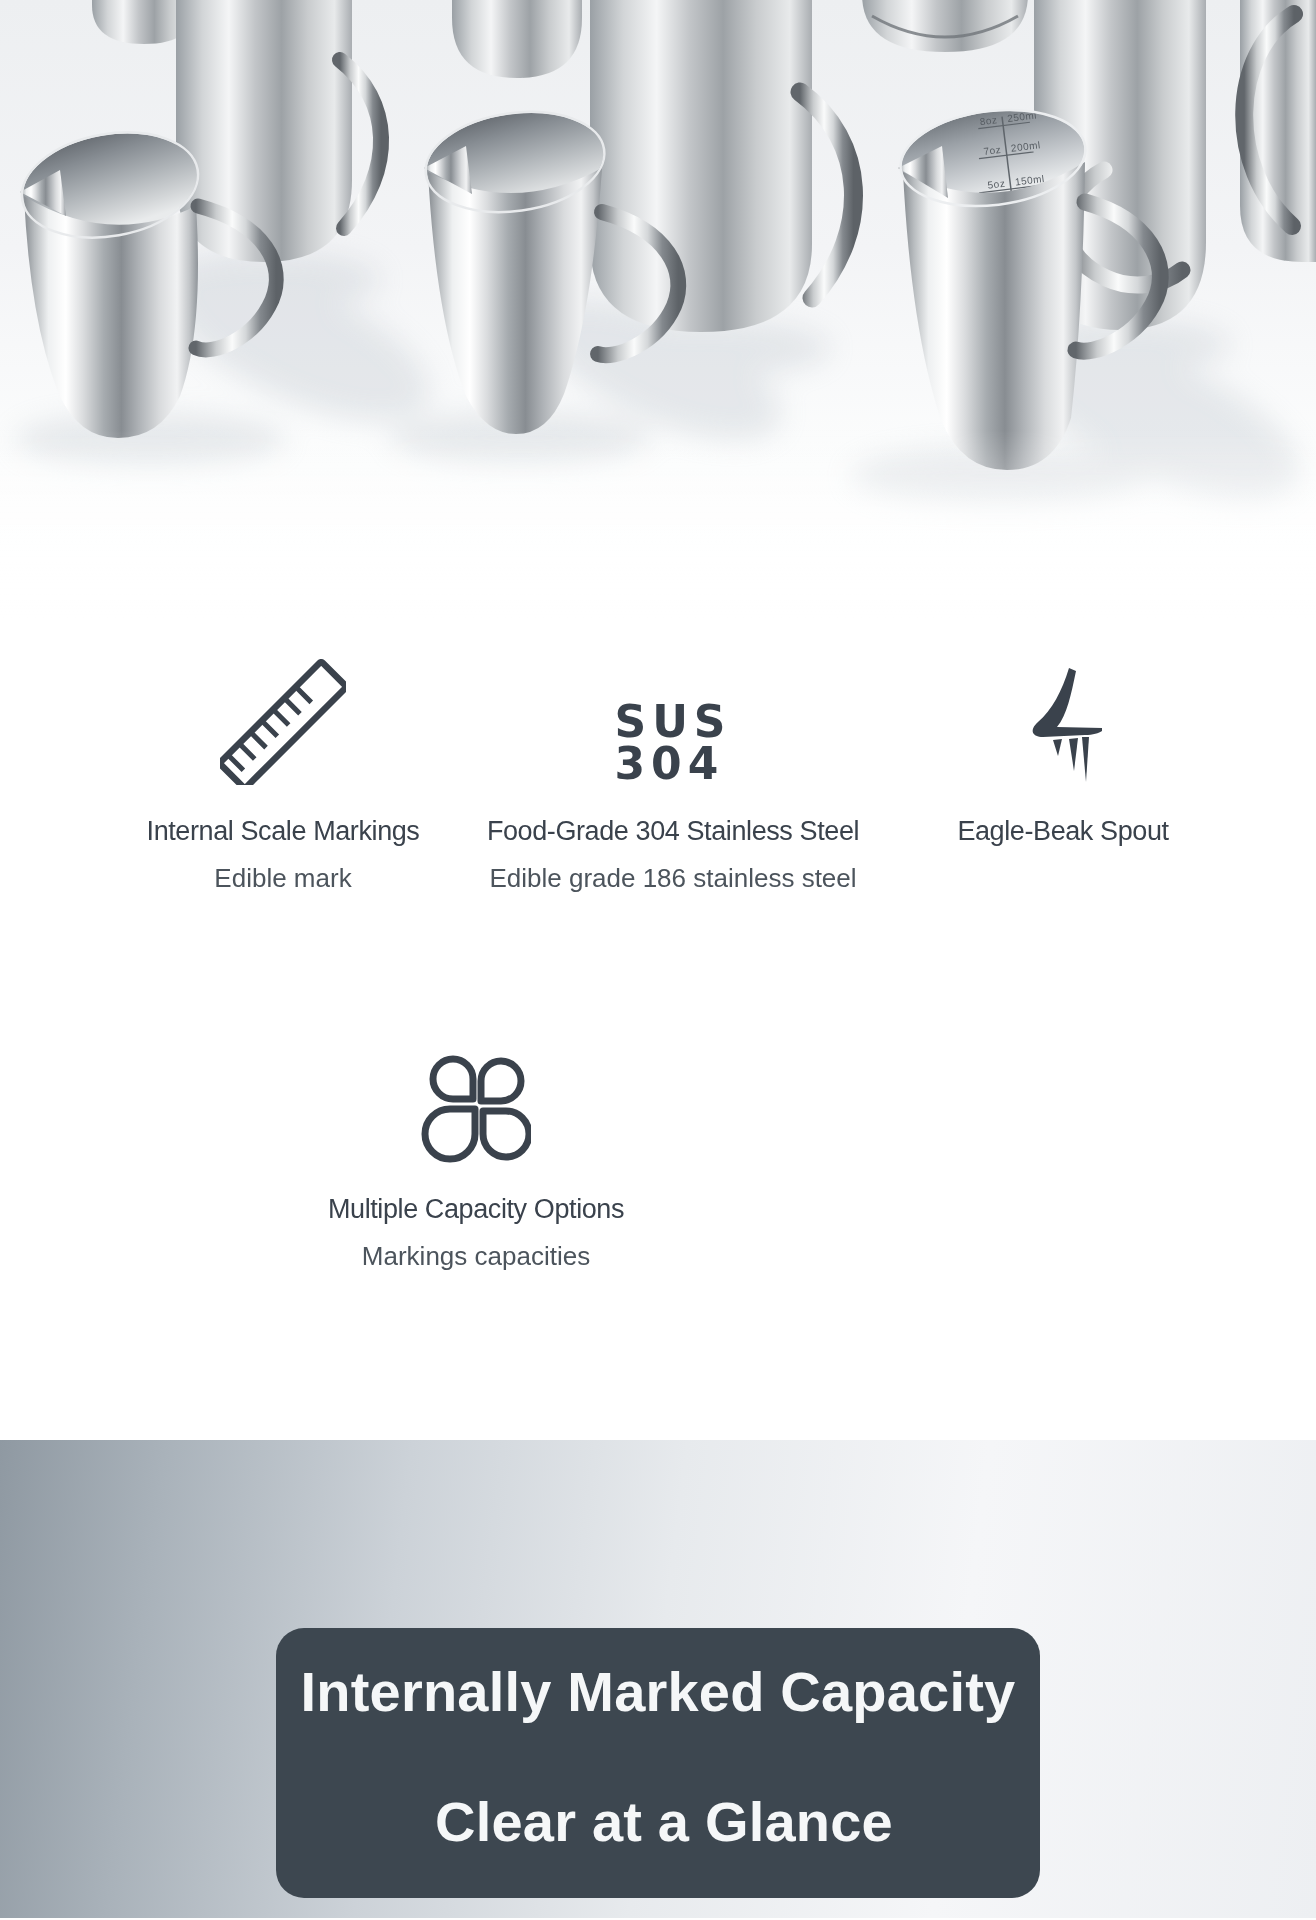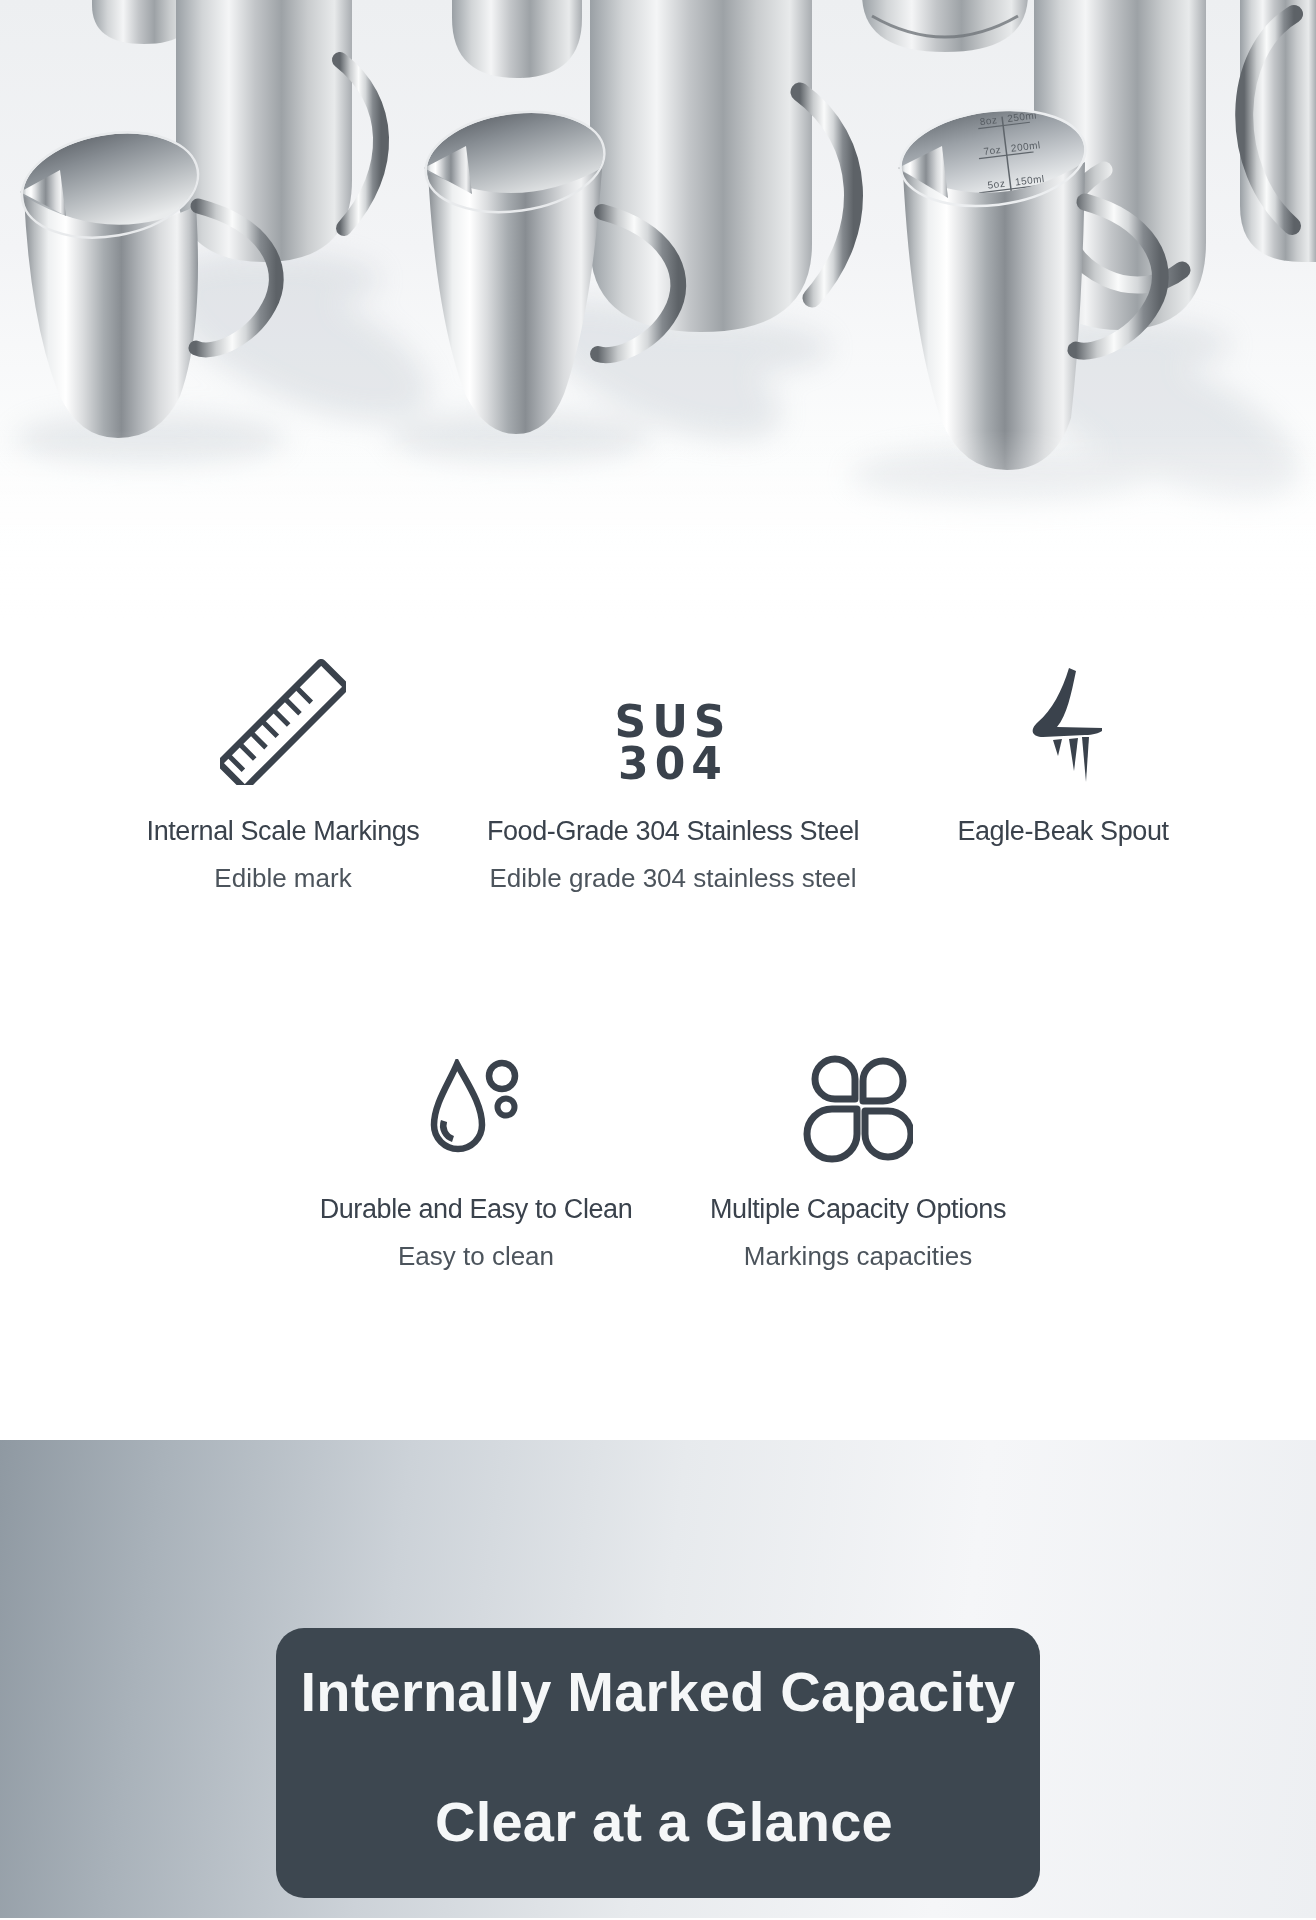--- a/index.html
+++ b/index.html
@@ -12,21 +12,21 @@
   
   .features-row1{margin:40px 0 0 88px;display:grid;grid-template-columns:390px 390px 390px;}
   .features-row2{margin:155px 0 0 285px;display:grid;grid-template-columns:382px 382px;}
   .feature{text-align:center;}
   .icon-box{height:125px;display:flex;align-items:flex-end;justify-content:center;}
   .icon-box2{height:115px;display:flex;align-items:flex-end;justify-content:center;}
   .f-title{margin-top:30px;font-size:27px;line-height:32px;font-weight:400;color:#3a424c;letter-spacing:-0.4px;}
   .f-sub{margin-top:16px;font-size:26px;line-height:30px;font-weight:400;color:#4c545c;}
   .sus-badge{
     font-family:"DejaVu Sans",sans-serif;font-weight:800;font-size:44px;line-height:42px;
-    letter-spacing:6px;color:#3a424c;text-align:center;
+    letter-spacing:6px;color:#3a424c;text-align:left;
   }
   
   .bottom-band{
     margin-top:169px;height:478px;box-sizing:border-box;padding-top:188px;
     background:linear-gradient(97deg,#8f99a2 0%,#a9b2ba 12%,#ccd2d8 30%,#e7eaed 50%,#f5f6f8 72%,#edeff2 100%);
   }
   .banner{
     width:764px;height:270px;margin:0 auto;background:#3d4750;border-radius:28px;
     box-sizing:border-box;padding-top:36px;text-align:center;color:#f5f7f8;
   }
@@ -180,53 +180,39 @@
   </div>
 
   <div class="feature">
     <div class="icon-box">
       <div class="sus-badge">
         <div>SUS</div>
         <div>304</div>
       </div>
     </div>
     <div class="f-title">Food-Grade 304 Stainless Steel</div>
-    <div class="f-sub">Edible grade 304 stainless steel</div>
+    <div class="f-sub">Edible grade 186 stainless steel</div>
   </div>
 
   <div class="feature">
     <div class="icon-box">
       <svg width="80" height="120" viewBox="0 0 80 120">
         <g fill="#3a424c">
           <path d="M46,3 C39,26 29,45 15,57 C6,65 9,72 20,72 L62,70 C70,70 76,68 79,66 L79,63 L34,62 C44,50 48,30 53,6 Z"></path>
           <path d="M30,75 L39,74 L35,91 Z"></path>
           <path d="M46,74 L55,73 L51,106 Z"></path>
           <path d="M59,72 L66,72 L63,117 Z"></path>
         </g>
       </svg>
     </div>
     <div class="f-title">Eagle-Beak Spout</div>
   </div>
 </div>
 
 <div class="features-row2">
-  <div class="feature">
-    <div class="icon-box2">
-      <svg width="100" height="104" viewBox="0 0 100 104">
-        <g fill="none" stroke="#3a424c">
-          <path stroke-width="6.5" d="M31,5 C23,24 8,45 8,66 a24,24 0 0 0 48,0 C56,45 41,24 31,5 Z"></path>
-          <path stroke-width="6.5" d="M18,62 a14,14 0 0 0 9,18"></path>
-          <circle stroke-width="6.5" cx="76" cy="17" r="13"></circle>
-          <circle stroke-width="6" cx="80" cy="48" r="8.5"></circle>
-        </g>
-      </svg>
-    </div>
-    <div class="f-title">Durable and Easy to Clean</div>
-    <div class="f-sub">Easy to clean</div>
-  </div>
 
   <div class="feature">
     <div class="icon-box2">
       <svg width="110" height="110" viewBox="0 0 110 110">
         <g fill="none" stroke="#3a424c" stroke-width="7" stroke-linejoin="round">
           <path d="M12,26 A20,20 0 0 1 32,6 A20,20 0 0 1 52,26 L52,46 L32,46 A20,20 0 0 1 12,26 Z"></path>
           <path d="M60,48 L60,28 A20,20 0 0 1 80,8 A20,20 0 0 1 100,28 A20,20 0 0 1 80,48 Z"></path>
           <path d="M54,56 L54,81 A25,25 0 0 1 29,106 A25,25 0 0 1 4,81 A25,25 0 0 1 29,56 Z"></path>
           <path d="M62,58 L85,58 A23,23 0 0 1 108,81 A23,23 0 0 1 85,104 A23,23 0 0 1 62,81 Z"></path>
         </g>

